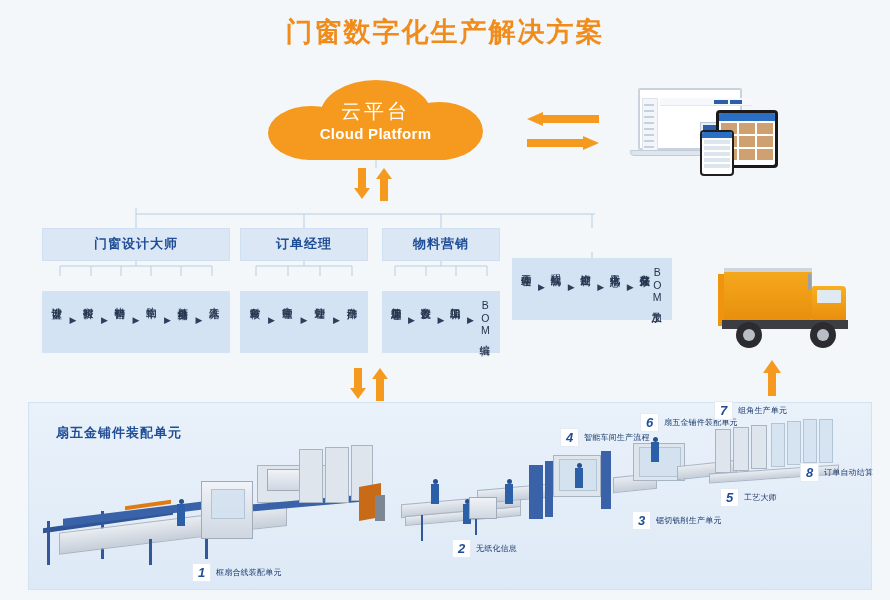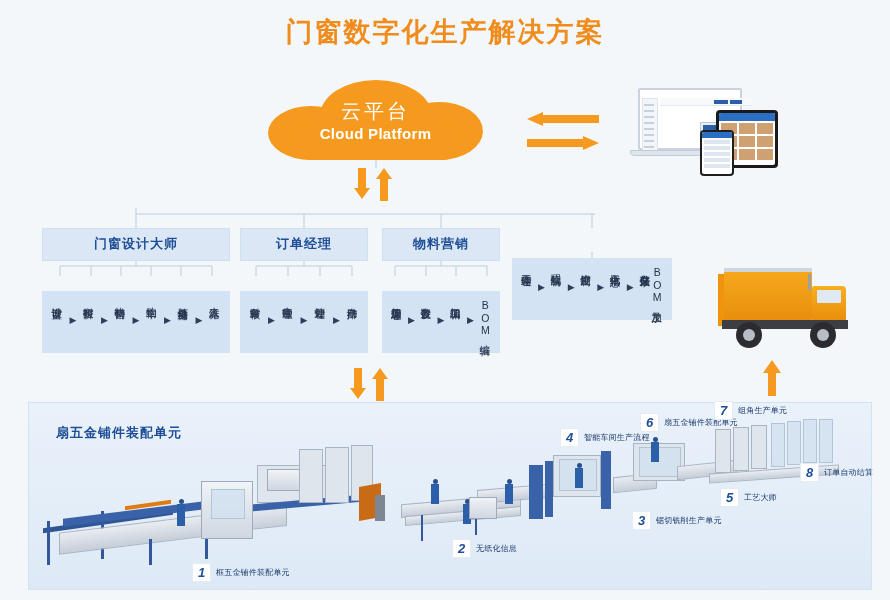--- a/index.html
+++ b/index.html
@@ -474,21 +474,21 @@
   <div class="mach glass" style="left:790px; top:16px; width:14px; height:44px;"></div>
   <div class="mach conveyor" style="left:680px; top:66px; width:130px; height:10px; transform:skewY(-4deg);"></div>
   <div class="worker-head" style="left:624px; top:34px; width:5px; height:5px;"></div>
   <div class="worker-body" style="left:622px; top:39px; width:8px; height:20px;"></div>
 </div>
 
 <div id="factory-title">扇五金铺件装配单元</div>
 
 <div class="callout" style="left:192px; top:563px;">
   <div class="num">1</div>
-  <div class="cap">框五金铺件装配单元</div>
+  <div class="cap">框扇合线装配单元</div>
 </div>
 <div class="callout" style="left:452px; top:539px;">
   <div class="num">2</div>
   <div class="cap">无纸化信息</div>
 </div>
 <div class="callout" style="left:632px; top:511px;">
   <div class="num">3</div>
   <div class="cap">锯切铣削生产单元</div>
 </div>
 <div class="callout" style="left:560px; top:428px;">

